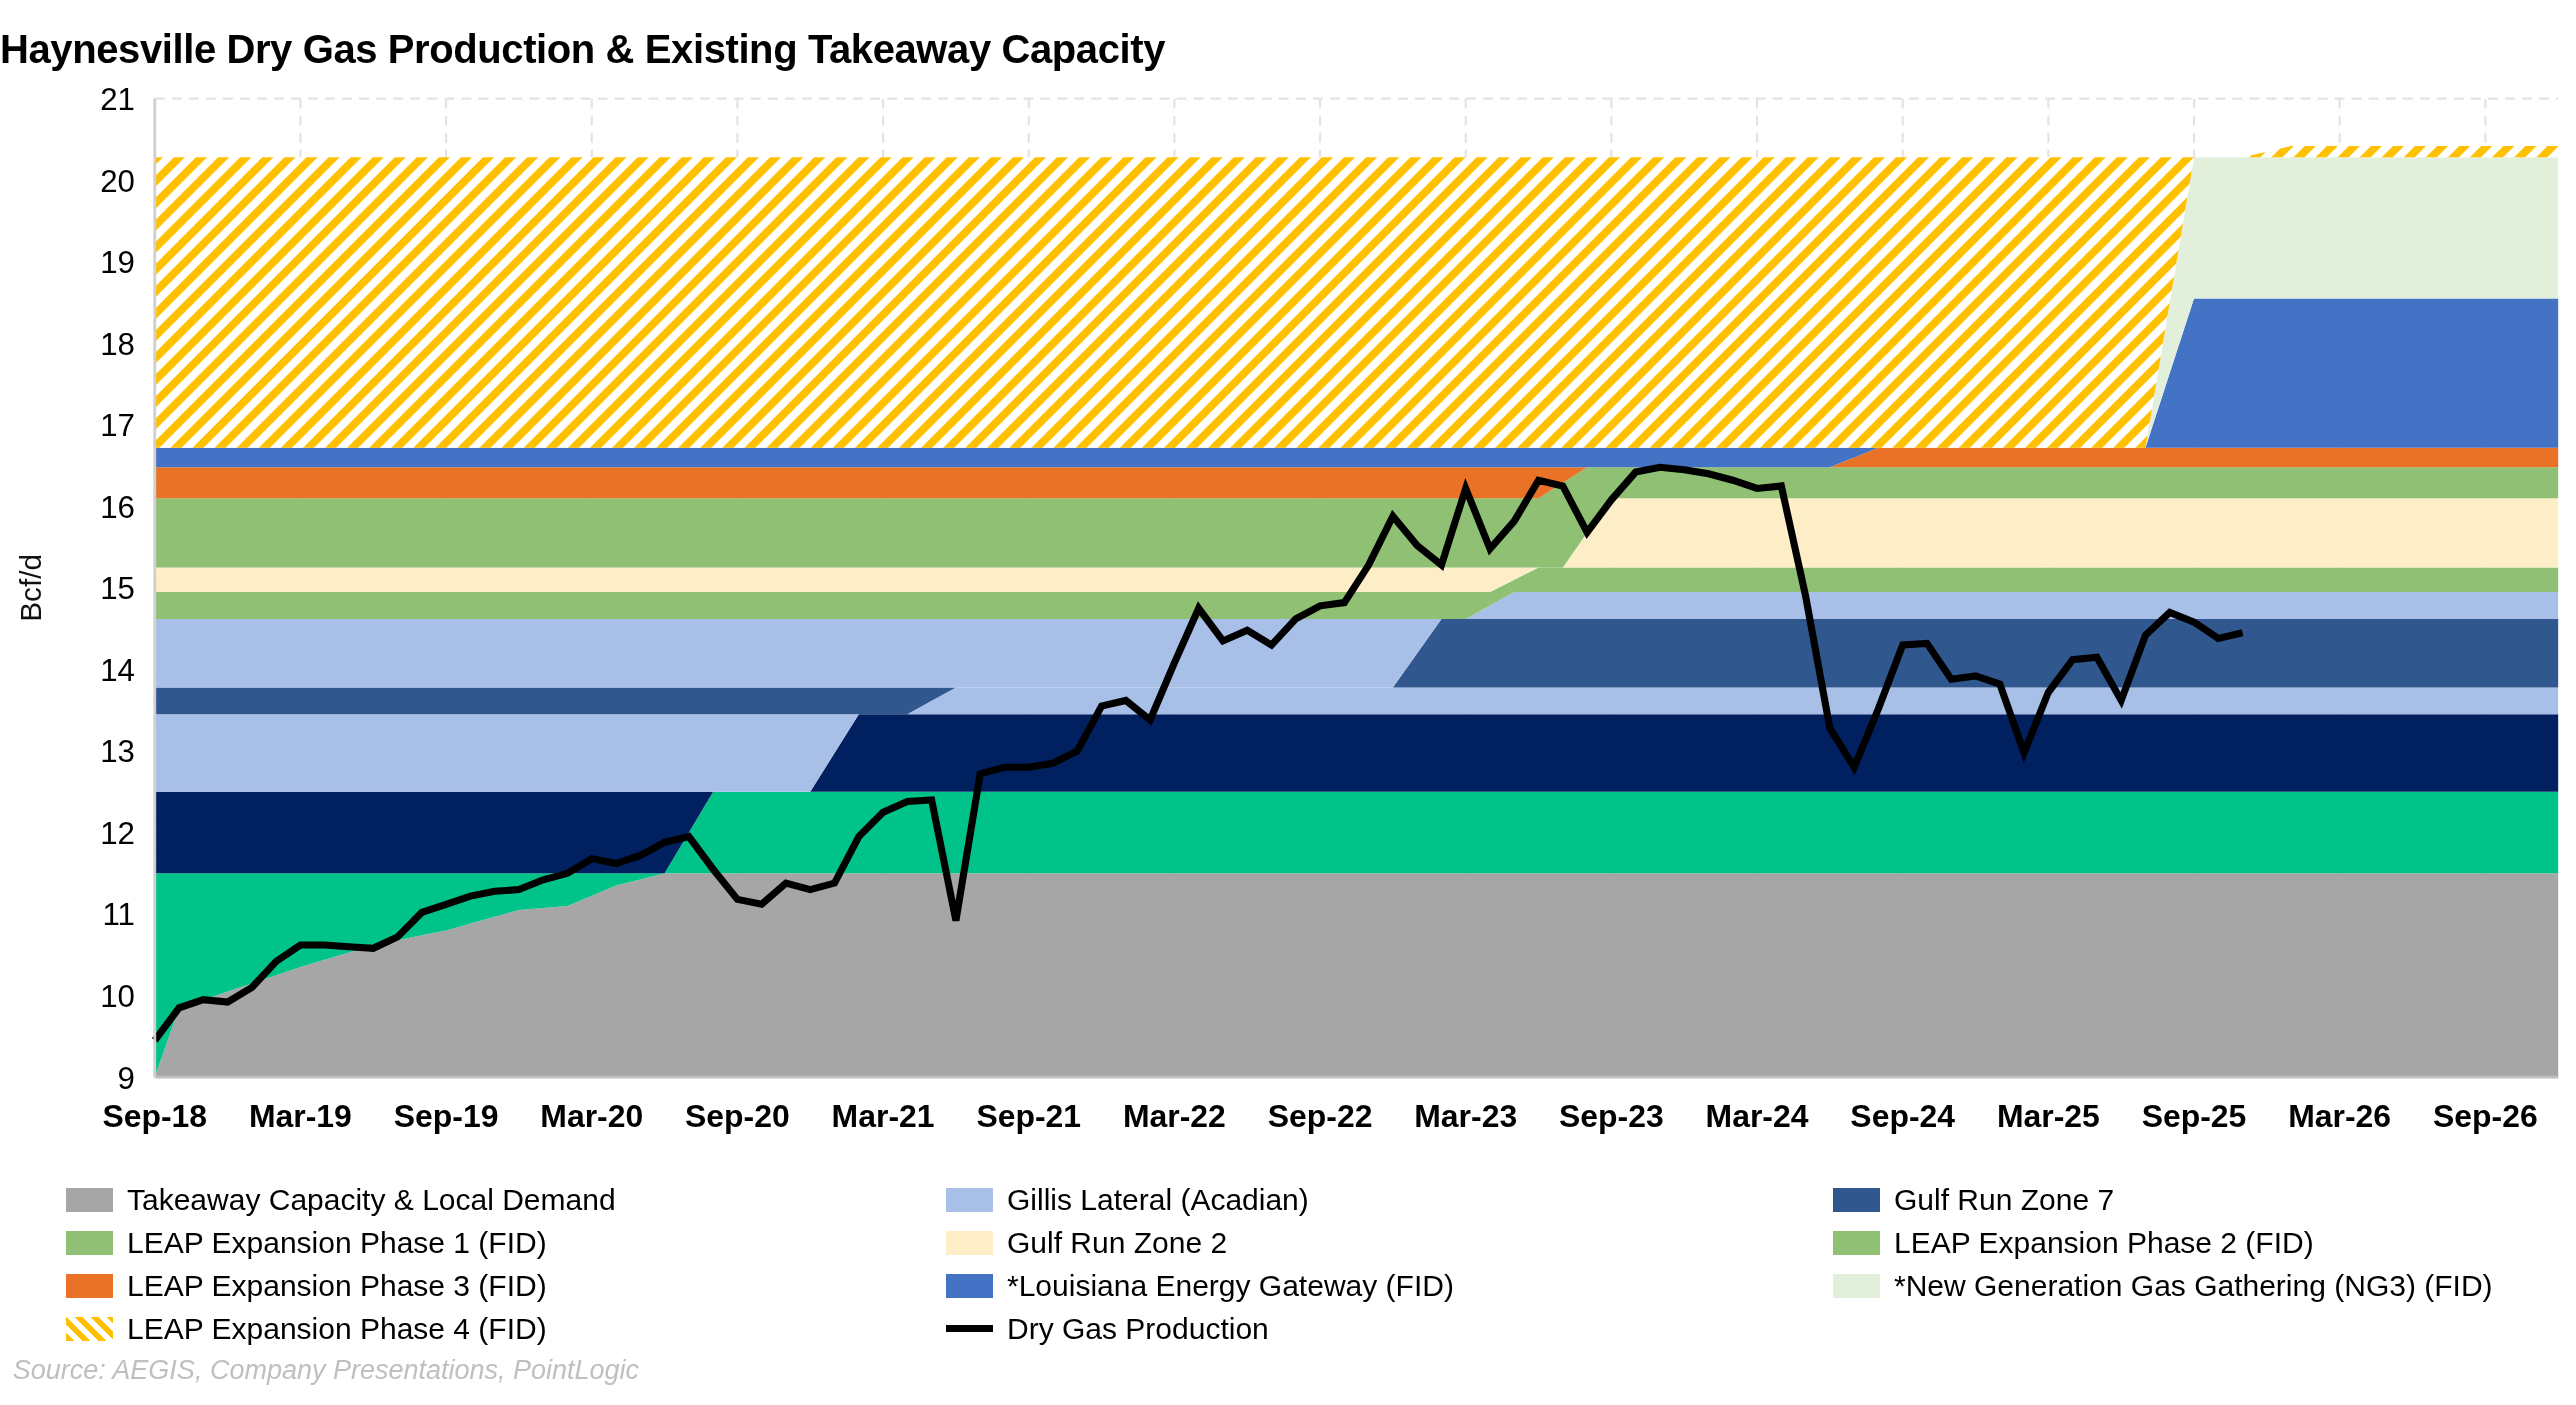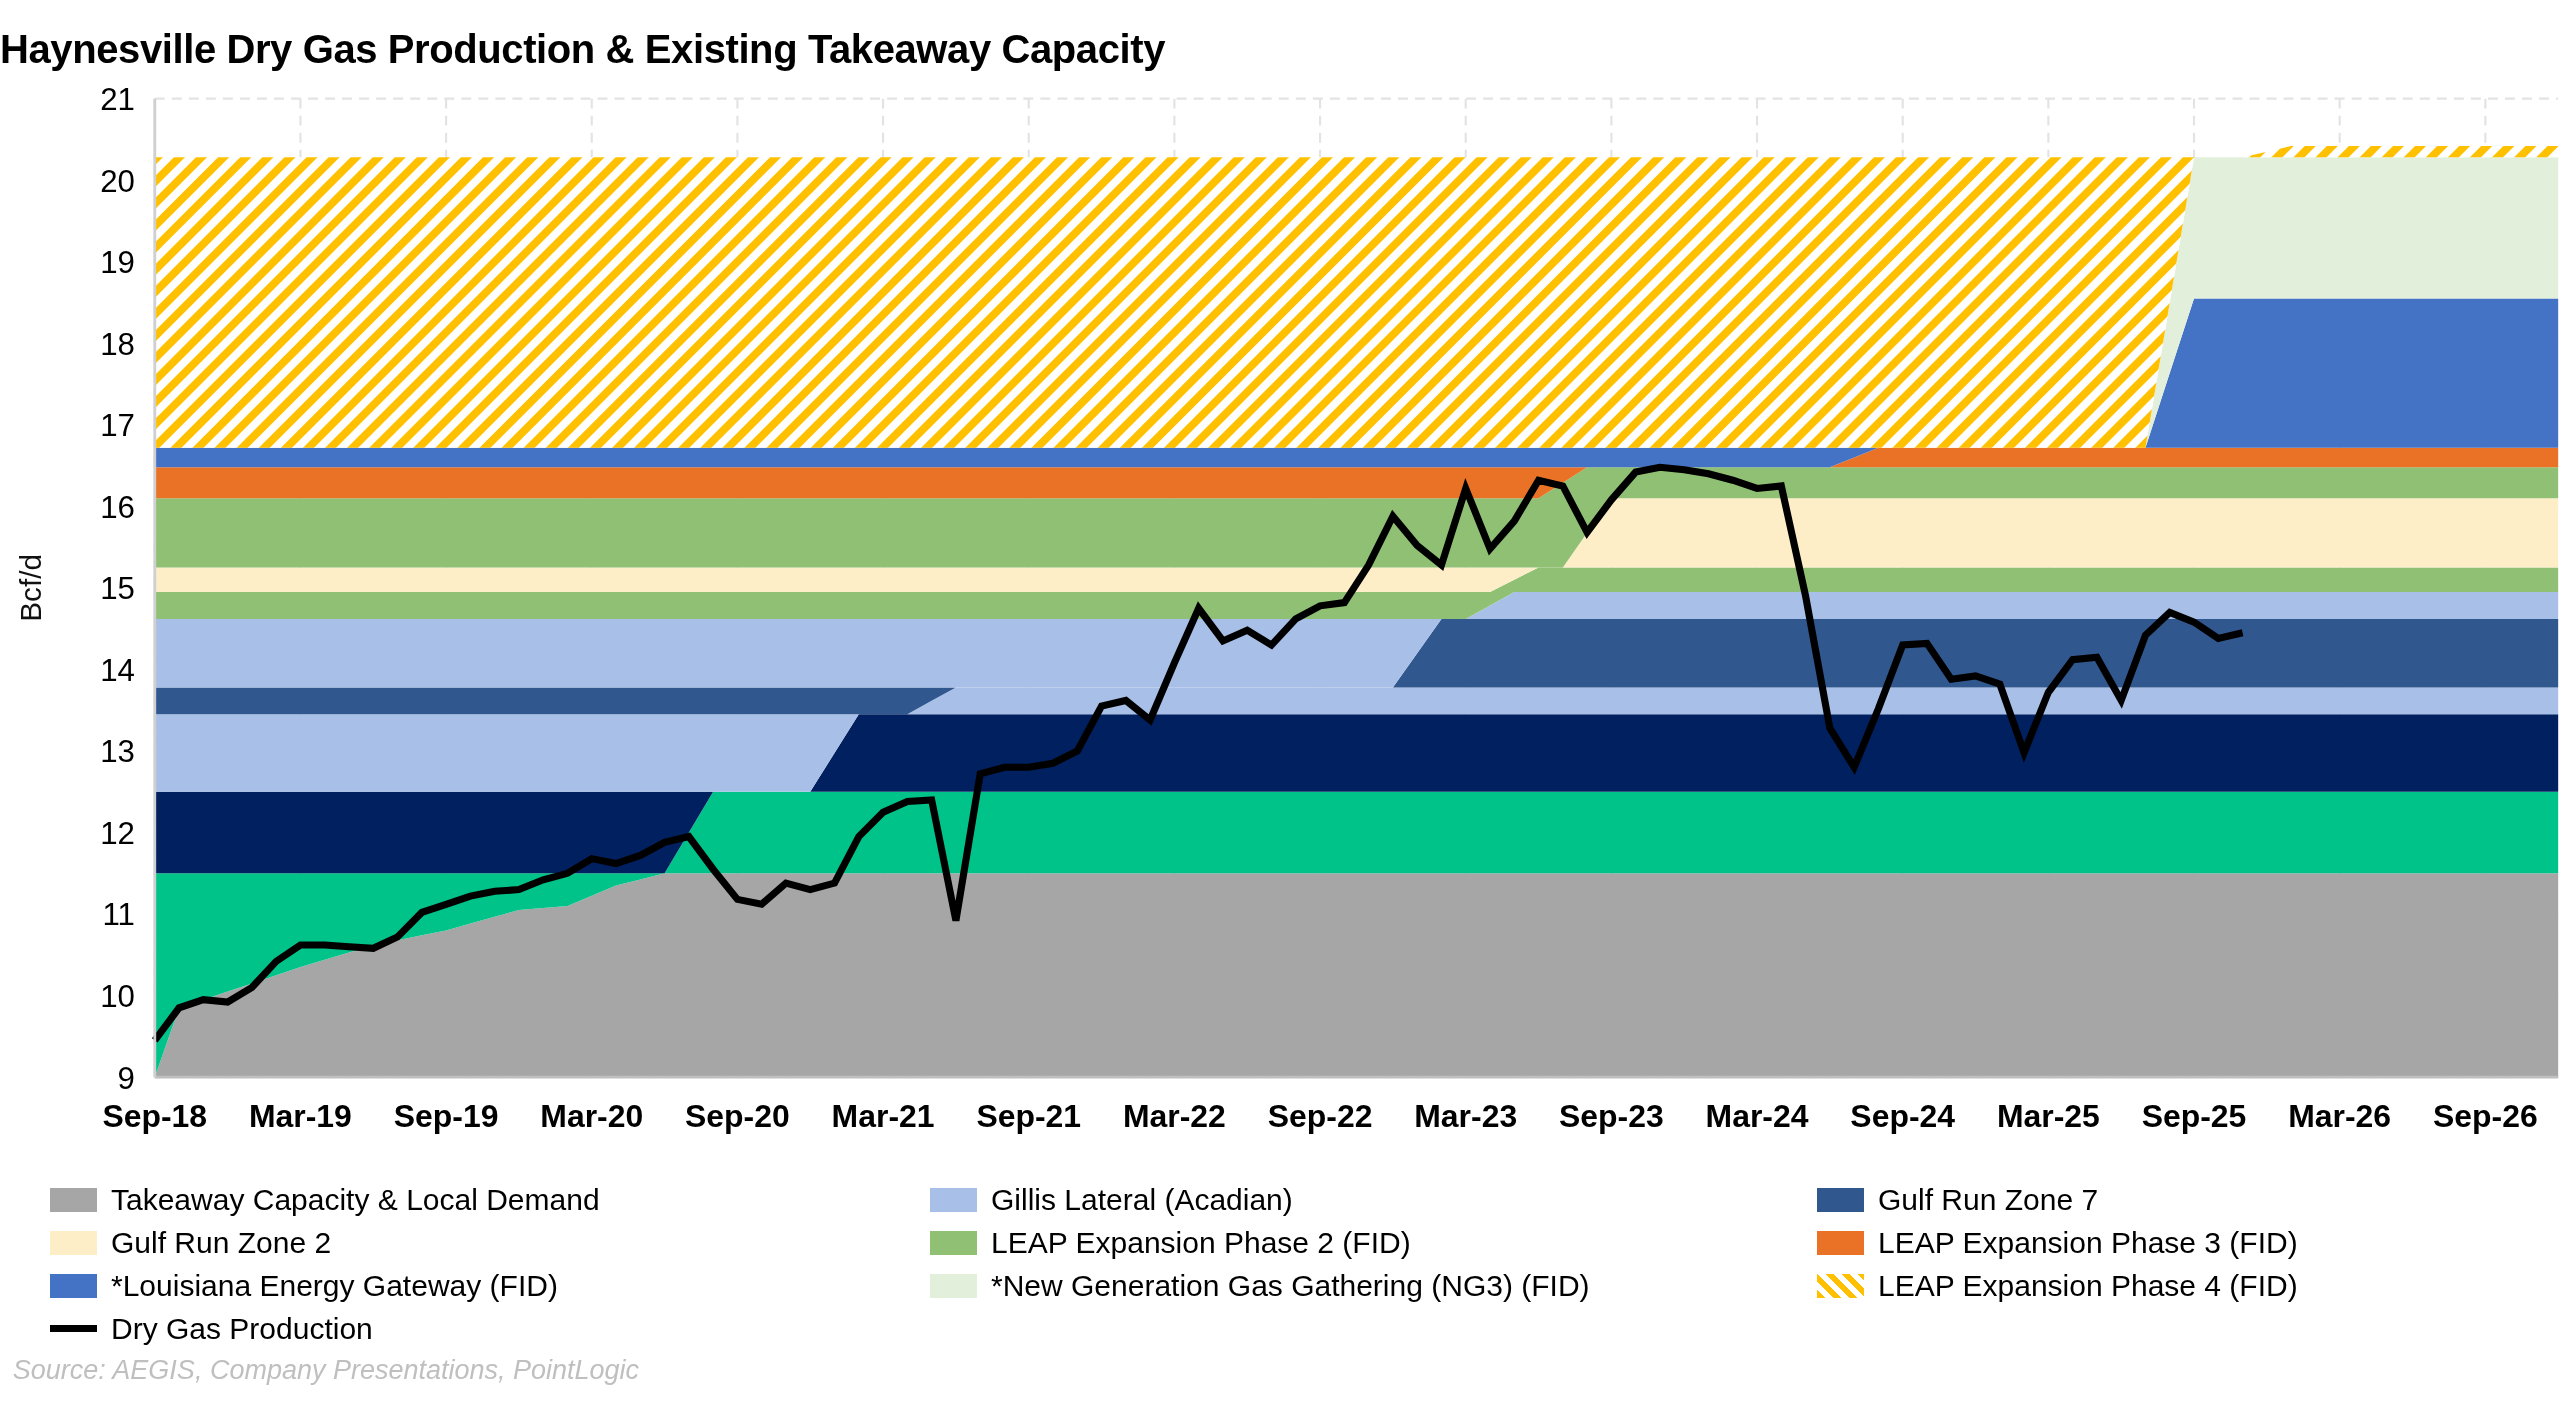--- a/index.html
+++ b/index.html
@@ -17,21 +17,21 @@
   .tick-text{
     font-size:44px;fill:#000;font-family:"Liberation Sans", sans-serif;
   }
   .xtick-text{
     font-size:45px;fill:#000;font-weight:bold;font-family:"Liberation Sans", sans-serif;
   }
   .axis-title{
     font-size:42px;fill:#111;font-family:"Liberation Sans", sans-serif;
   }
   #legend{
-    position:absolute;left:50px;top:1178px;width:2484px;
+    position:absolute;left:66px;top:1178px;width:2484px;
     display:grid;grid-template-columns:880px 887px 717px;
     grid-auto-rows:43px;align-items:center;
   }
   .legend-item{display:flex;align-items:center;height:43px;}
   .swatch{
     width:47px;height:24px;margin-right:14px;flex:0 0 auto;border:0;
   }
   .swatch.line-swatch{
     height:0;border-top:7.8px solid #000;width:47px;margin-top:0;
   }
@@ -148,20 +148,24 @@
       </div>
       <div class="legend-item">
         <span class="swatch" style="background: rgb(168, 192, 232);"></span>
         <span class="legend-label">Gillis Lateral (Acadian)</span>
       </div>
       <div class="legend-item">
         <span class="swatch" style="background: rgb(49, 87, 143);"></span>
         <span class="legend-label">Gulf Run Zone 7</span>
       </div>
       <div class="legend-item">
+        <span class="swatch" style="background: rgb(143, 192, 115);"></span>
+        <span class="legend-label">LEAP Expansion Phase 1 (FID)</span>
+      </div>
+      <div class="legend-item">
         <span class="swatch" style="background: rgb(253, 238, 200);"></span>
         <span class="legend-label">Gulf Run Zone 2</span>
       </div>
       <div class="legend-item">
         <span class="swatch" style="background: rgb(143, 192, 115);"></span>
         <span class="legend-label">LEAP Expansion Phase 2 (FID)</span>
       </div>
       <div class="legend-item">
         <span class="swatch" style="background: rgb(234, 114, 39);"></span>
         <span class="legend-label">LEAP Expansion Phase 3 (FID)</span>

